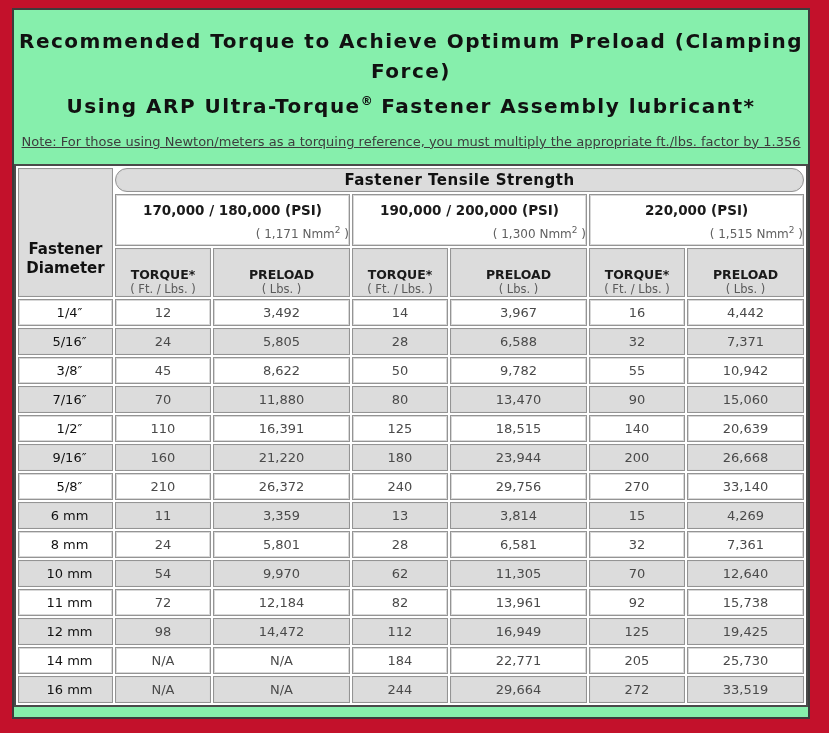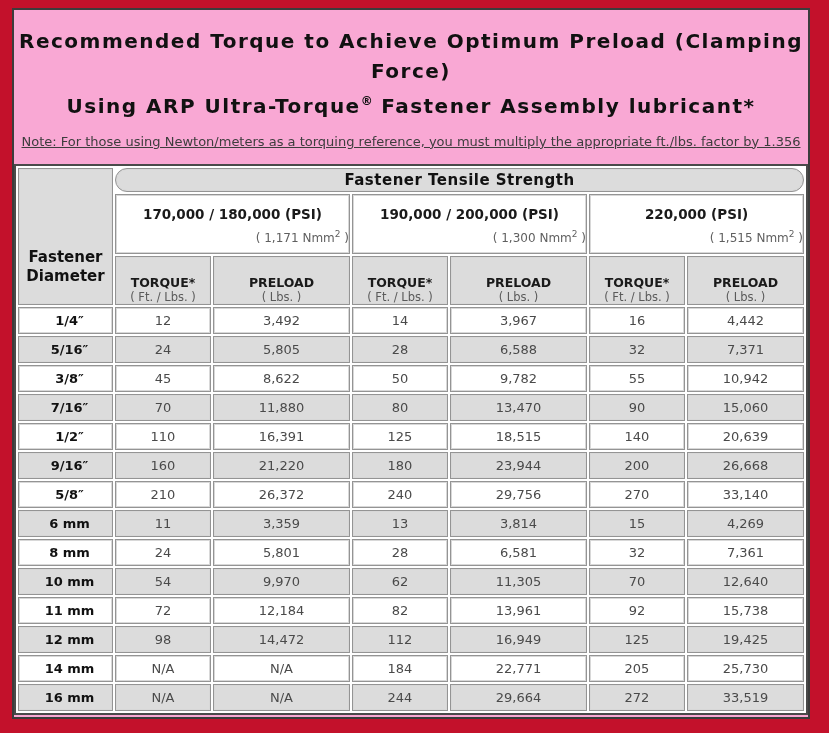--- a/index.html
+++ b/index.html
@@ -6,21 +6,21 @@
   html, body {
     width: 829px; height: 733px;
     font-family: "DejaVu Sans", "Liberation Sans", sans-serif;
   }
   body { background: #c3112b; position: relative; overflow: hidden; }
 
   .panel {
     position: absolute;
     left: 12px; top: 8px;
     width: 798px; height: 711px;
-    background: #f9a8d4;
+    background: #86efac;
     border: 2px solid #3c3c3c;
   }
 
   .title-block { text-align: center; margin-top: 16px; }
   .title-line {
     font-size: 20px;
     font-weight: bold;
     color: #111111;
     letter-spacing: 1.5px;
     line-height: 30px;
@@ -54,30 +54,30 @@
   .white { background: #ffffff; }
 
   th.corner {
     vertical-align: bottom;
     padding-bottom: 18px;
     font-size: 15px;
     line-height: 19px;
     color: #111;
   }
   th.tensile { height: 24px; font-size: 15px; color: #111; letter-spacing: 0.5px; border-radius: 12px; }
-  th.psi-group { height: 60px; font-weight: normal; }
+  th.psi-group { height: 52px; font-weight: normal; }
   .psi-val { font-size: 13.5px; font-weight: bold; color: #1a1a1a; margin-top: 4px; }
   .nmm-val { font-size: 12px; color: #5f5f5f; margin-top: 7px; text-align: right; }
   .nmm-val sup { font-size: 9px; }
   th.colhead { height: 42px; font-weight: normal; }
   .col-label { font-size: 12.5px; font-weight: bold; color: #1a1a1a; margin-top: 18px; }
   .col-unit  { font-size: 11.5px; color: #5a5a5a; }
 
   td { height: 27px; font-size: 13px; color: #4a4a4a; }
-  td.dia { font-weight: bold; color: #111111; padding-left: 8px; }
+  td.dia { font-weight: normal; color: #111111; padding-left: 8px; }
 </style>
 </head>
 <body>
 
 <div class="panel">
 
   <div class="title-block">
     <div class="title-line">Recommended Torque to Achieve Optimum Preload (Clamping Force)</div>
     <div class="title-line"><span>Using ARP Ultra-Torque</span><sup>®</sup><span> Fastener Assembly lubricant*</span></div>
   </div>

